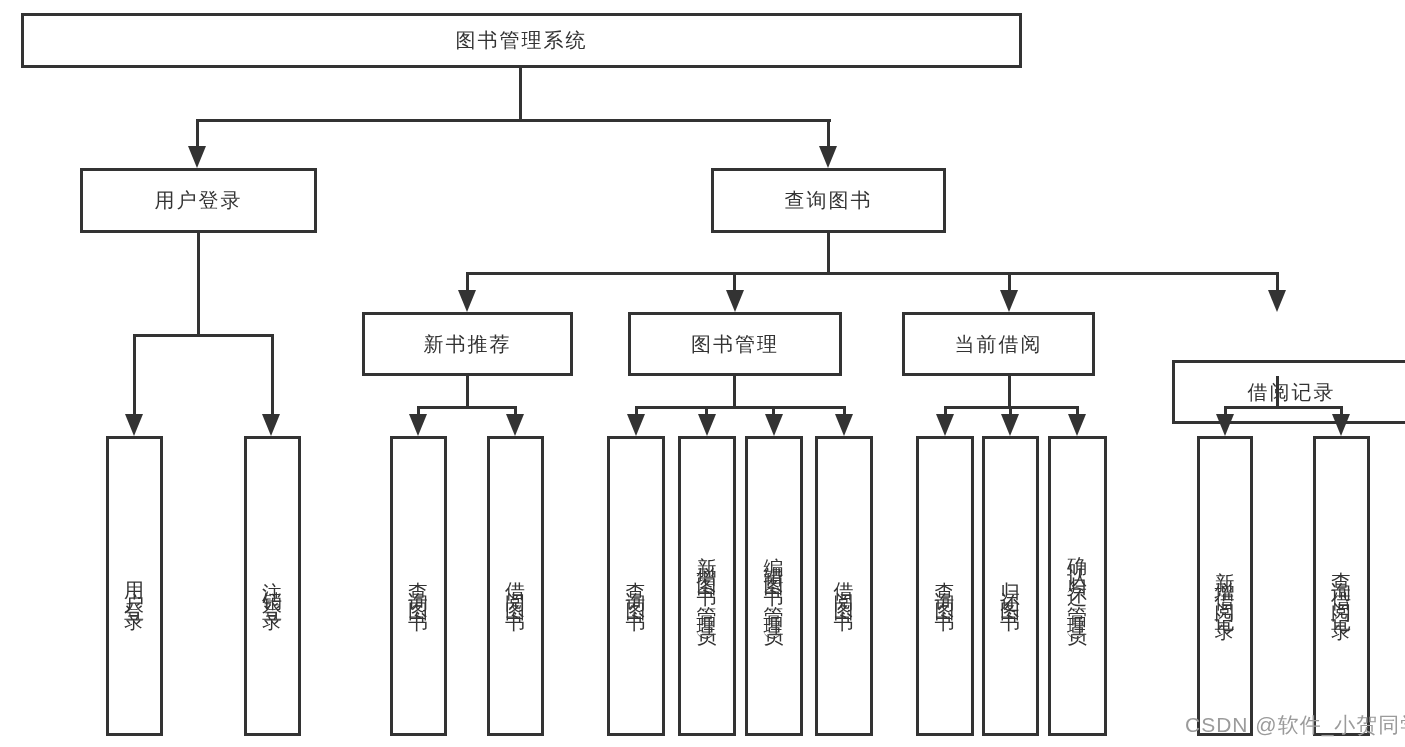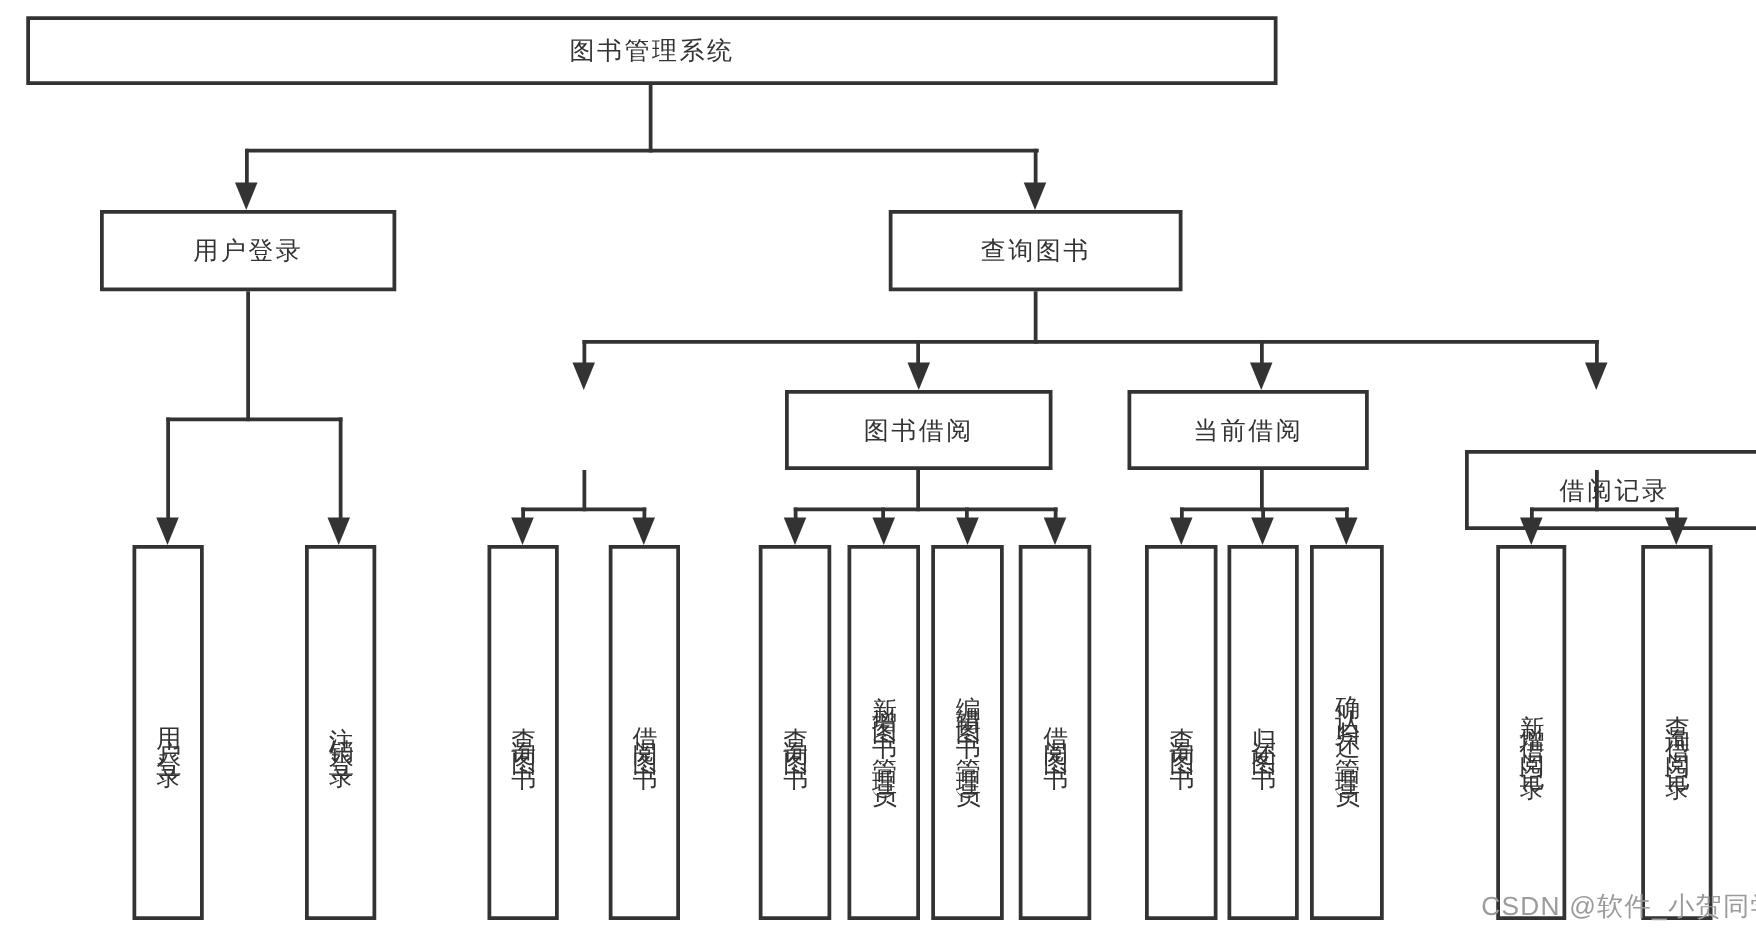--- a/index.html
+++ b/index.html
@@ -58,21 +58,22 @@
   <div class="hl" style="left:466px; top:272px; width:813px;"></div>
   <div class="vl" style="left:466px; top:272px; height:20px;"></div>
   <div class="ar" style="left:458px; top:290px;"></div>
   <div class="vl" style="left:733px; top:272px; height:20px;"></div>
   <div class="ar" style="left:726px; top:290px;"></div>
   <div class="vl" style="left:1008px; top:272px; height:20px;"></div>
   <div class="ar" style="left:1000px; top:290px;"></div>
   <div class="vl" style="left:1276px; top:272px; height:20px;"></div>
   <div class="ar" style="left:1268px; top:290px;"></div>
 
-  <div class="box" style="left:628px; top:312px; width:214px; height:64px;">图书借阅</div>
+  <div class="box" style="left:362px; top:312px; width:211px; height:64px;">新书推荐</div>
+  <div class="box" style="left:628px; top:312px; width:214px; height:64px;">图书管理</div>
   <div class="box" style="left:902px; top:312px; width:193px; height:64px;">当前借阅</div>
   <div class="box" style="left:1172px; top:324px; width:239px; height:64px;margin-top:36px;">借阅记录</div>
 
   <div class="vl" style="left:466px; top:376px; height:33px;"></div>
   <div class="hl" style="left:417px; top:406px; width:100px;"></div>
   <div class="vl" style="left:417px; top:406px; height:10px;"></div>
   <div class="ar" style="left:409px; top:414px;"></div>
   <div class="vl" style="left:514px; top:406px; height:10px;"></div>
   <div class="ar" style="left:506px; top:414px;"></div>
 

